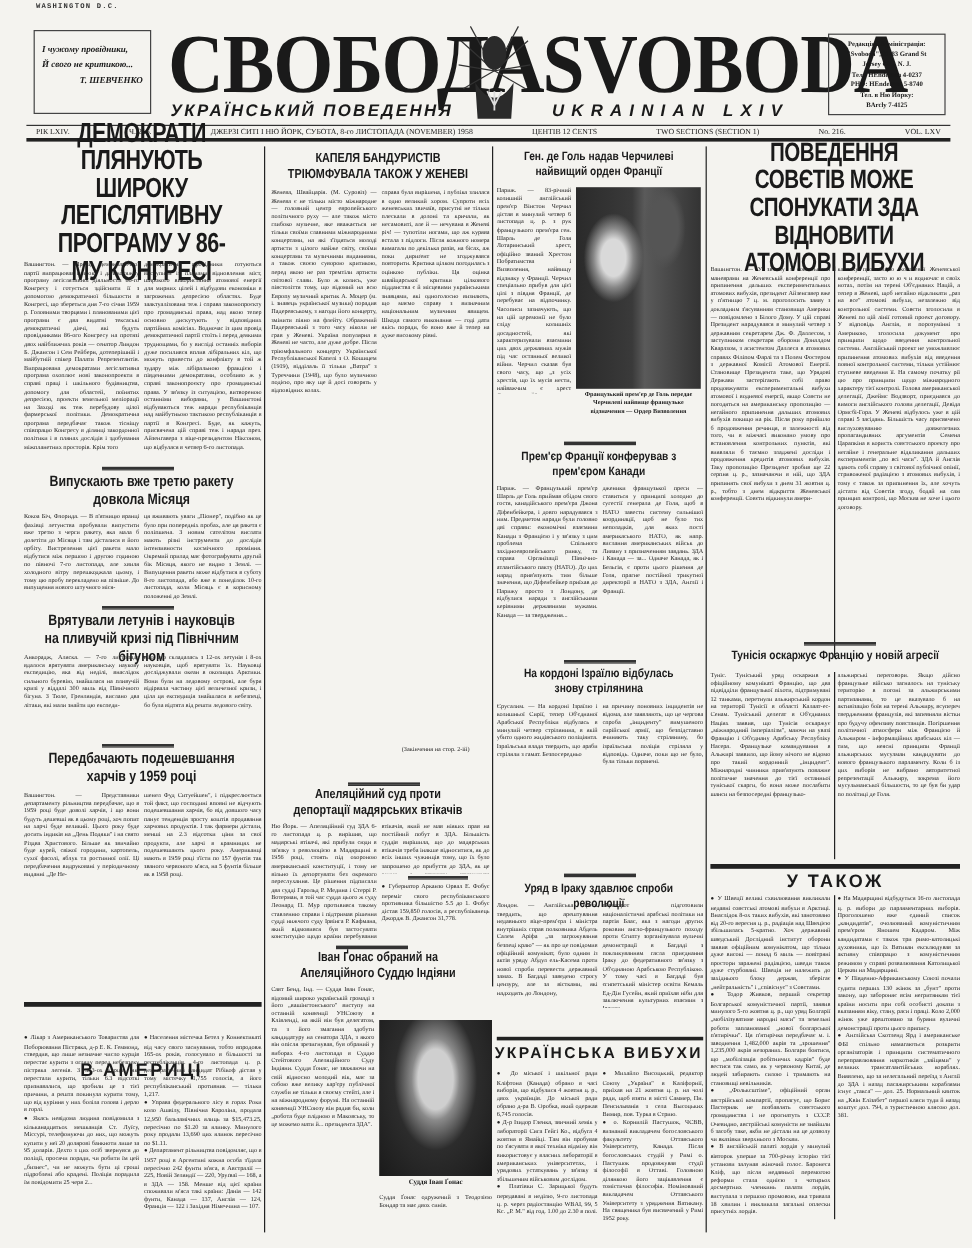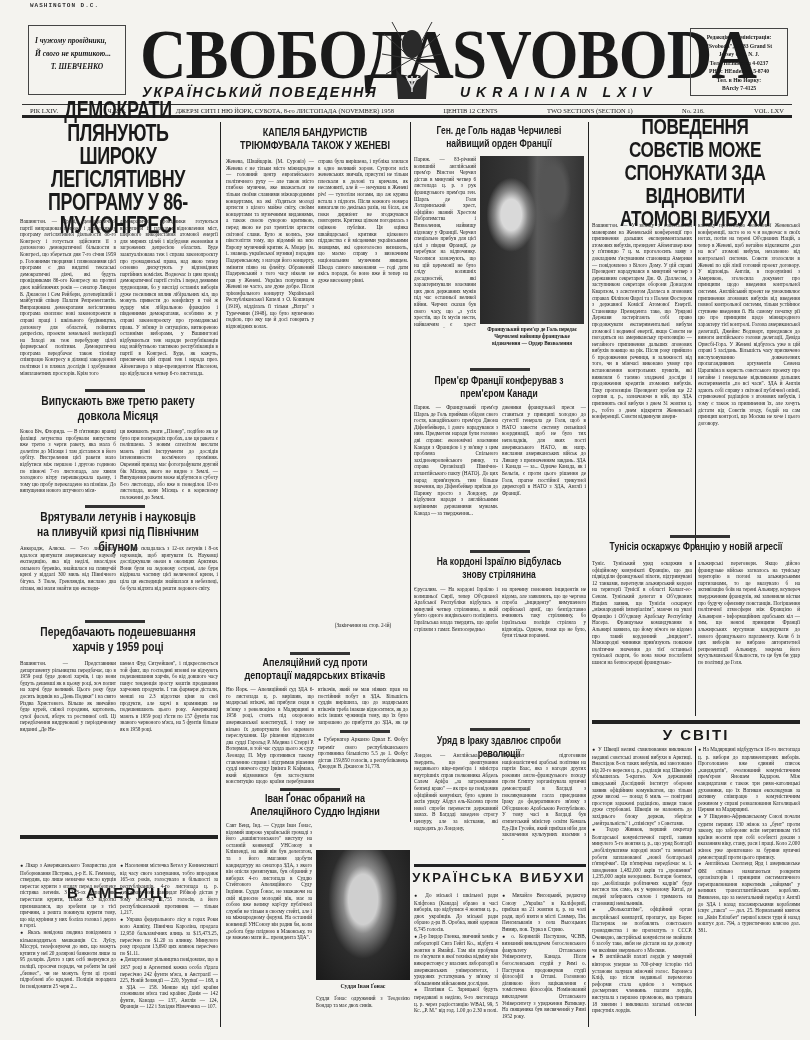--- a/index.html
+++ b/index.html
@@ -1,21 +1,21 @@
 <!DOCTYPE html>
 <html><head>
 <meta charset="utf-8">
 <style>
 *{box-sizing:border-box;margin:0;padding:0}
 html,body{width:810px;height:1040px;overflow:hidden;background:#f4f3ef}
 body{font-family:"DejaVu Serif",serif;color:#1a1a1a;position:relative}
 .abs{position:absolute}
 .topline{left:30px;top:2px;font:bold 6px "Liberation Mono",monospace;letter-spacing:1px;color:#333}
 .motto{left:28px;top:25px;width:98px;height:70px;border:1px solid #444;padding:8px 6px;font:italic bold 7.5px "Liberation Serif",serif;line-height:13px}
-.motto .sig{text-align:center;}
+.motto .sig{text-align:right;}
 .mast-cyr{left:140px;top:20px;font:bold 70px "Liberation Serif",serif;letter-spacing:-1px;transform:scaleX(.92);transform-origin:left;line-height:70px}
 .mast-cyr-sub{left:142px;top:84px;font:bold 14px "Liberation Sans",sans-serif;letter-spacing:2px;font-style:italic}
 .emblem{left:382px;top:14px;width:60px;height:90px}
 .mast-lat{left:452px;top:20px;font:bold 70px "Liberation Serif",serif;letter-spacing:-1px;transform:scaleX(.9);transform-origin:left;line-height:70px}
 .mast-lat-sub{left:460px;top:84px;font:bold italic 14px "Liberation Sans",sans-serif;letter-spacing:6px}
 .addr{left:690px;top:28px;width:98px;height:68px;border:1px solid #444;padding:4px;font:bold 5.6px "Liberation Serif",serif;line-height:8.5px;text-align:center}
 .dateline{left:22px;top:104px;width:770px;height:14px;border-top:1px solid #333;border-bottom:3px solid #222;font:6.5px "Liberation Serif",serif;display:flex;justify-content:space-between;align-items:center;padding:0 8px}
 .vr{width:1px;background:#222}
 .col{font:5.2px/6.6px "Liberation Serif",serif;text-align:justify;color:#222;overflow:hidden}
 .h1{font:bold 22px/24px "Liberation Sans",sans-serif;text-align:center;transform:scaleX(.78);transform-origin:center;letter-spacing:-.5px}
@@ -177,21 +177,21 @@
 <div class="abs col" style="left:698px;top:222px;width:102px;height:326px">канську пропозицію жовтневої Женевської конференції, засто ю ю ч и водночас в своїх нотах, потім на терені Об'єднаних Націй, а тепер в Женеві, щоб негайно відкликати „раз на все" атомові вибухи, незалежно від контрольної системи. Совєти зголосили в Женеві по цій лінії готовий проект договору. У відповідь Англія, в порозумінні з Америкою, зголосила документ про принципи щодо введення контрольної системи. Англійський проект не уможливлює припинення атомових вибухів від введення повної контрольної системи, тільки устійнює ступневе введення її. На самому початку рії цю про принципи щодо міжнародного характеру тієї контролі. Голова американської делегації, Джеймс Водзворт, приєднався до вимоги англійського голови делегації, Девіда Ормсбі-Гора. У Женеві відбулось уже в цій справі 5 засідань. Більшість часу присвячено вислуховуванню довжелезних пропагандивних аргументів Семена Царапкіна в користь совєтського проекту про негайне і генеральне відкликання дальших експериментів „по всі часи". ЗДА й Англія здають собі справу з світової публічної опінії, стривоженої радіацією з атомових вибухів, і тому є також за припинення їх, але хочуть дістати від Совєтів згоду, бодай на сам принцип контролі, що Москва не хоче і цього договору.</div>
 <div class="abs vr" style="left:695px;top:222px;height:326px"></div>
 <div class="abs divider" style="left:670px;top:535px;width:60px"></div>
 
 <div class="abs h3" style="left:590px;top:540px;width:212px">Тунісія оскаржує Францію у новій агресії</div>
 <div class="abs col" style="left:592px;top:560px;width:100px;height:156px">Туніс. Туніський уряд оскаржив в офіційному комунікаті Францію, що два підвідділи французької піхоти, підтримувані 12 танками, перетнули альжирський кордон на території Тунісії в області Калаат-ес-Сенам. Туніський делегат в Об'єднаних Націях заявив, що Тунісія оскаржує „міжнародний імперіалізм", маючи на увазі Францію і Об'єднану Арабську Республіку Насера. Французьке командування в Альжирі заявило, що йому нічого не відомо про такий кордонний „інцидент". Міжнародні чинники прив'язують поважне політичне значення до тієї останньої туніської скарги, бо вона може послабити шанси на безпосередні французько-</div>
 <div class="abs col" style="left:698px;top:560px;width:102px;height:156px">альжирські переговори. Якщо дійсно французьке військо загналось на туніську територію в погоні за альжирськими партизанами, то це вказувало б на активізацію боїв на терені Альжиру, всупереч твердженням французів, які запевняли вістки про будучу офензиву повстанців. Погіршення політичної атмосфери між Францією й Альжиром - інформаційних арабських кіл — тим, що неясні принципи Франції альжирських мусулман кандидувати до нового французького парламенту. Коли б із цих виборів не вибрано авторитетної репрезентації Альжиру, зокрема його мусульманської більшости, то це був би удар по політиці де Голя.</div>
 <div class="abs vr" style="left:695px;top:560px;height:156px"></div>
 <div class="abs" style="left:592px;top:720px;width:208px;height:4px;background:#222"></div>
 
-<div class="abs sec" style="left:590px;top:726px;width:212px">У СВІТІ</div>
+<div class="abs sec" style="left:590px;top:726px;width:212px">У ТАКОЖ</div>
 <div class="abs col" style="left:592px;top:746px;width:100px;height:276px">
   <p class="bullet">У Швеції великі схвилювання викликали недавні совєтські атомові вибухи в Арктиці. Внаслідок 8-ох таких вибухів, які занотовано від 20-го вересня ц. р., радіація над Швецією збільшилась 5-кратно. Хоч державний шведський Дослідний інститут оборони заявив офіційним комунікатом, що тільки дуже високі — понад 6 миль — повітряні простори заражені радіацією, шведи також дуже стурбовані. Швеція не належить до західнього блоку держав, зберігає „нейтральність" і „співіснує" з Совєтами.</p>
   <p class="bullet">Тодор Живков, перший секретар Болгарської комуністичної партії, заявив минулого 5-го жовтня ц. р., що уряд Болгарії „мобілізуватиме народні маси" та земельні роботи запланованої „нової болгарської п'ятирічки". Ця п'ятирічка передбачає м. і. заводнення 1,482,000 акрів та „зрошення" 1,235,000 акрів незораних. Болгари боятися, що „мобілізація робітничих кадрів" буде вестися так само, як у червоному Китаї, де людей забирають силою і тримають на становищі невільників.</p>
   <p class="bullet">„Фольксштіме", офіційний орган австрійської компартії, пропагує, що Борис Пастернак не позбавлять совєтського громадянства і не прогнатуть з СССР. Очевидно, австрійські комуністи не знайшли б засобу таке, якби не дістали на це дозволу чи вказівки зверхнього з Москви.</p>
   <p class="bullet">В англійській палаті лордів у минулий вівторок уперше за 700-річну історію тієї установи залунав жіночий голос. Баронеса Кліф, що після недавньої перемогою реформи стала однією з чотирьох досмертних членкинь палати лордів, виступала з першою промовою, яка тривала 18 хвилин і викликала загальні оплески присутніх лордів.</p>
 </div>
 <div class="abs col" style="left:698px;top:746px;width:102px;height:276px">
   <p class="bullet">На Мадярщині відбудуться 16-го листопада ц. р. вибори до парляментарних виборів. Проголошено вже єдиний список „кандидатів", очолюваний комуністичним прем'єром Яношем Кадаром. Між кандидатами є також три римо-католицькі духовники, що їх Ватикан ексклюдував за активну співпрацю з комуністичним режимом у справі розвалювання Католицької Церкви на Мадярщині.</p>
   <p class="bullet">У Південно-Африканському Союзі почали судити перших 130 жінок за „бунт" проти закону, що забороняє всім негритянкам тієї країни носити при собі особисті докази з вказанням віку, стану, раси і праці. Коло 2,000 жінок уже арештовано за буряни вуличні демонстрації проти цього припису.</p>
   <p class="bullet">Англійська Скотленд Ярд і американське ФБІ спільно намагаються розкрити організаторів і принципи систематичного переправлювання наркотиків „зайцями" у великих трансатлантійських кораблях. Виявлено, що за нелегальний переїзд з Англії до ЗДА і назад пасажирськими кораблями існує „такса" — дол. 25. Нормальний квиток на „Квін Елізабет" першої кляси туди й назад коштує дол. 794, а туристичною кляcою дол. 381.</p>

